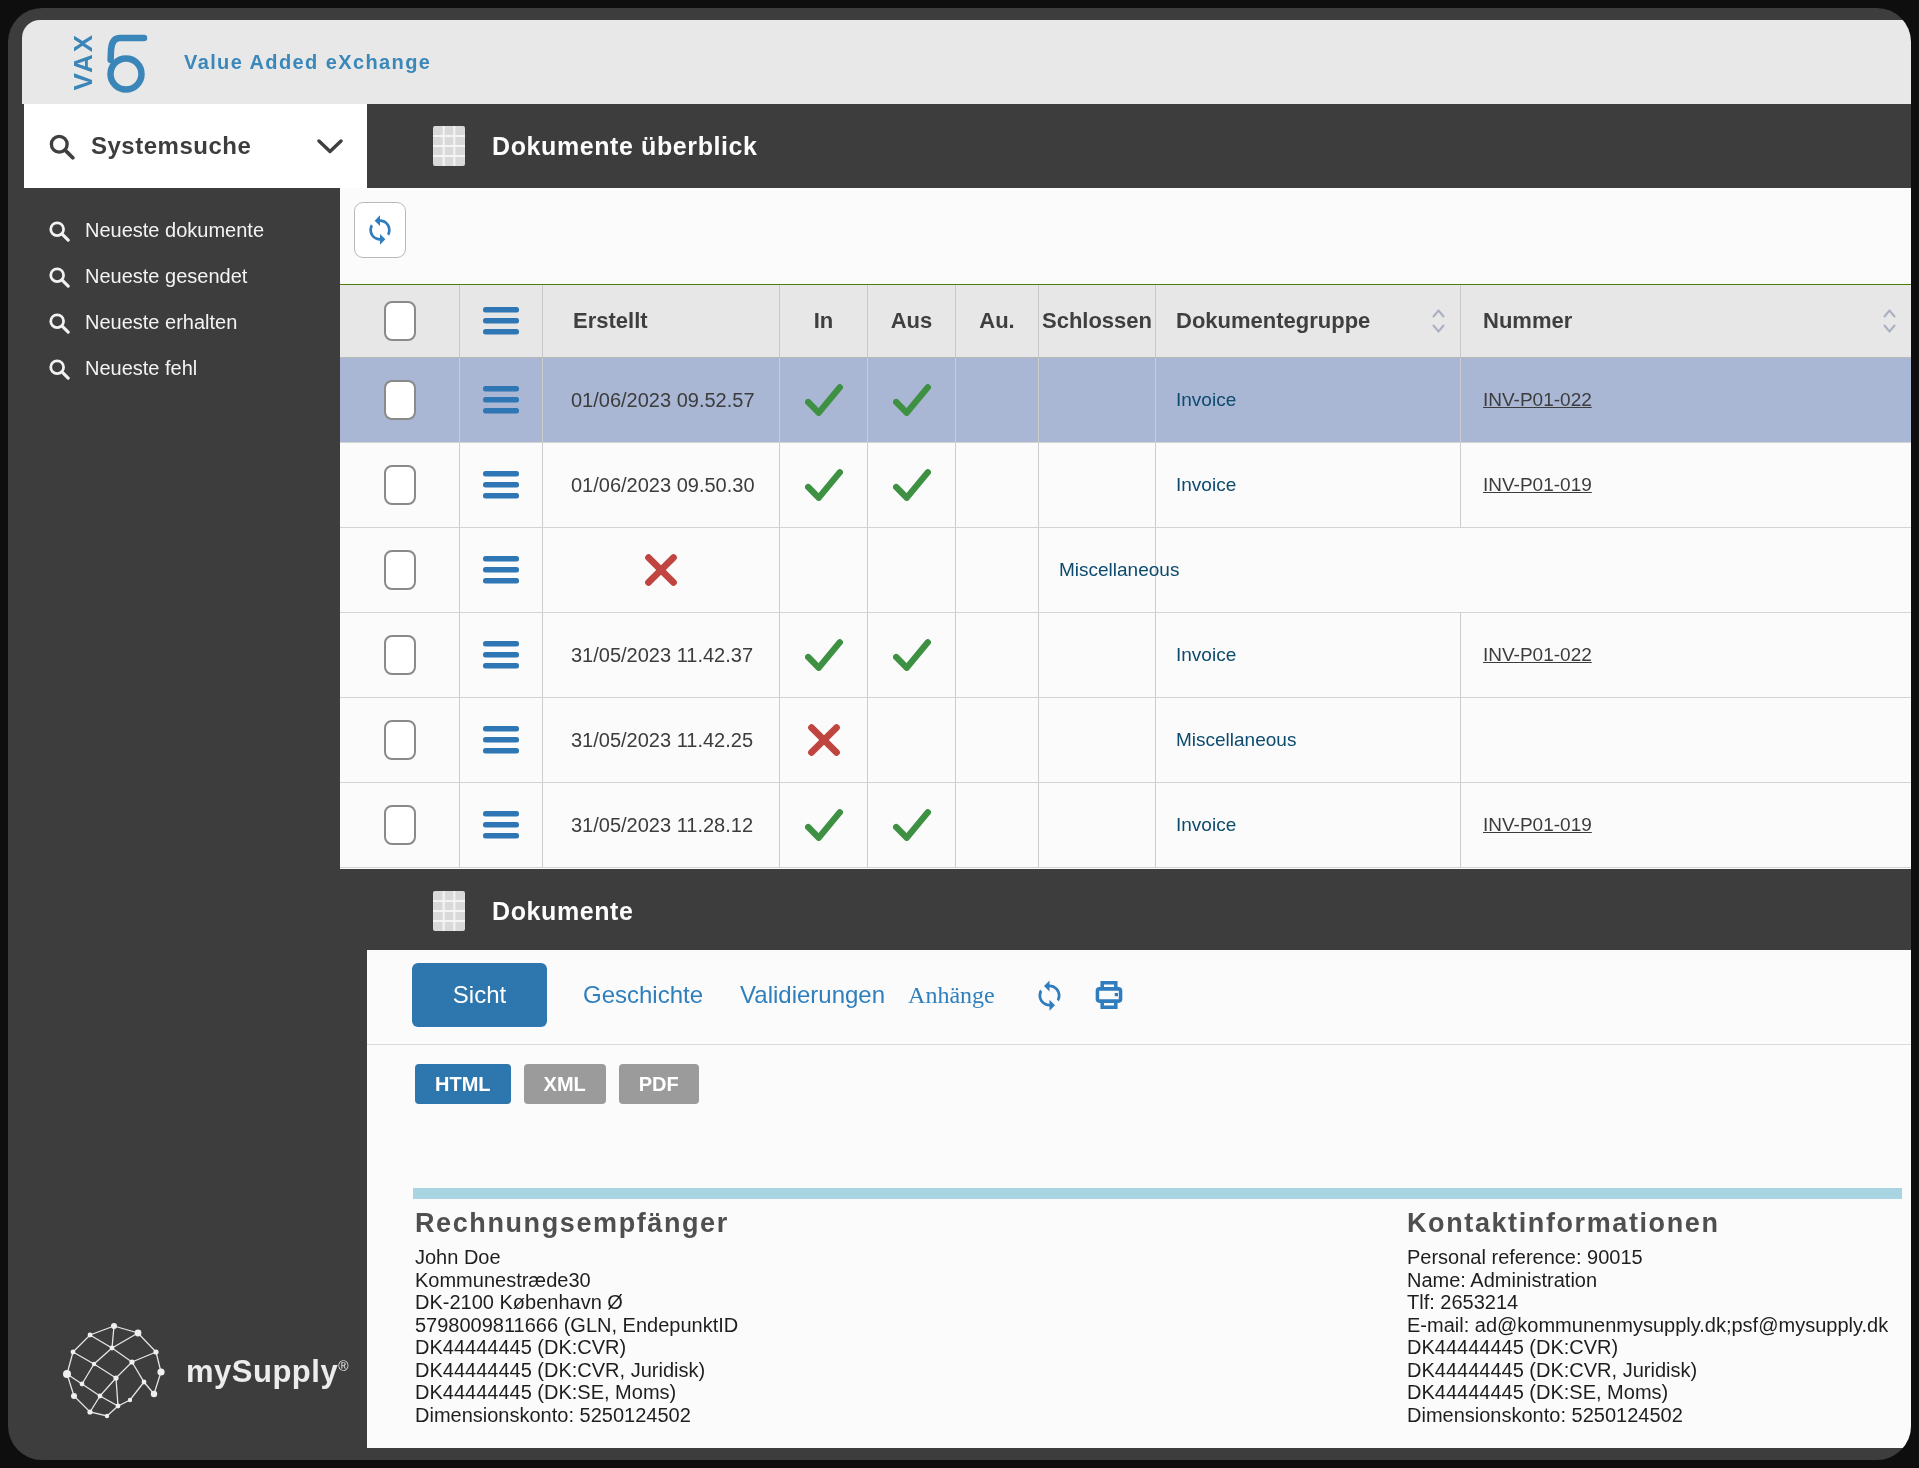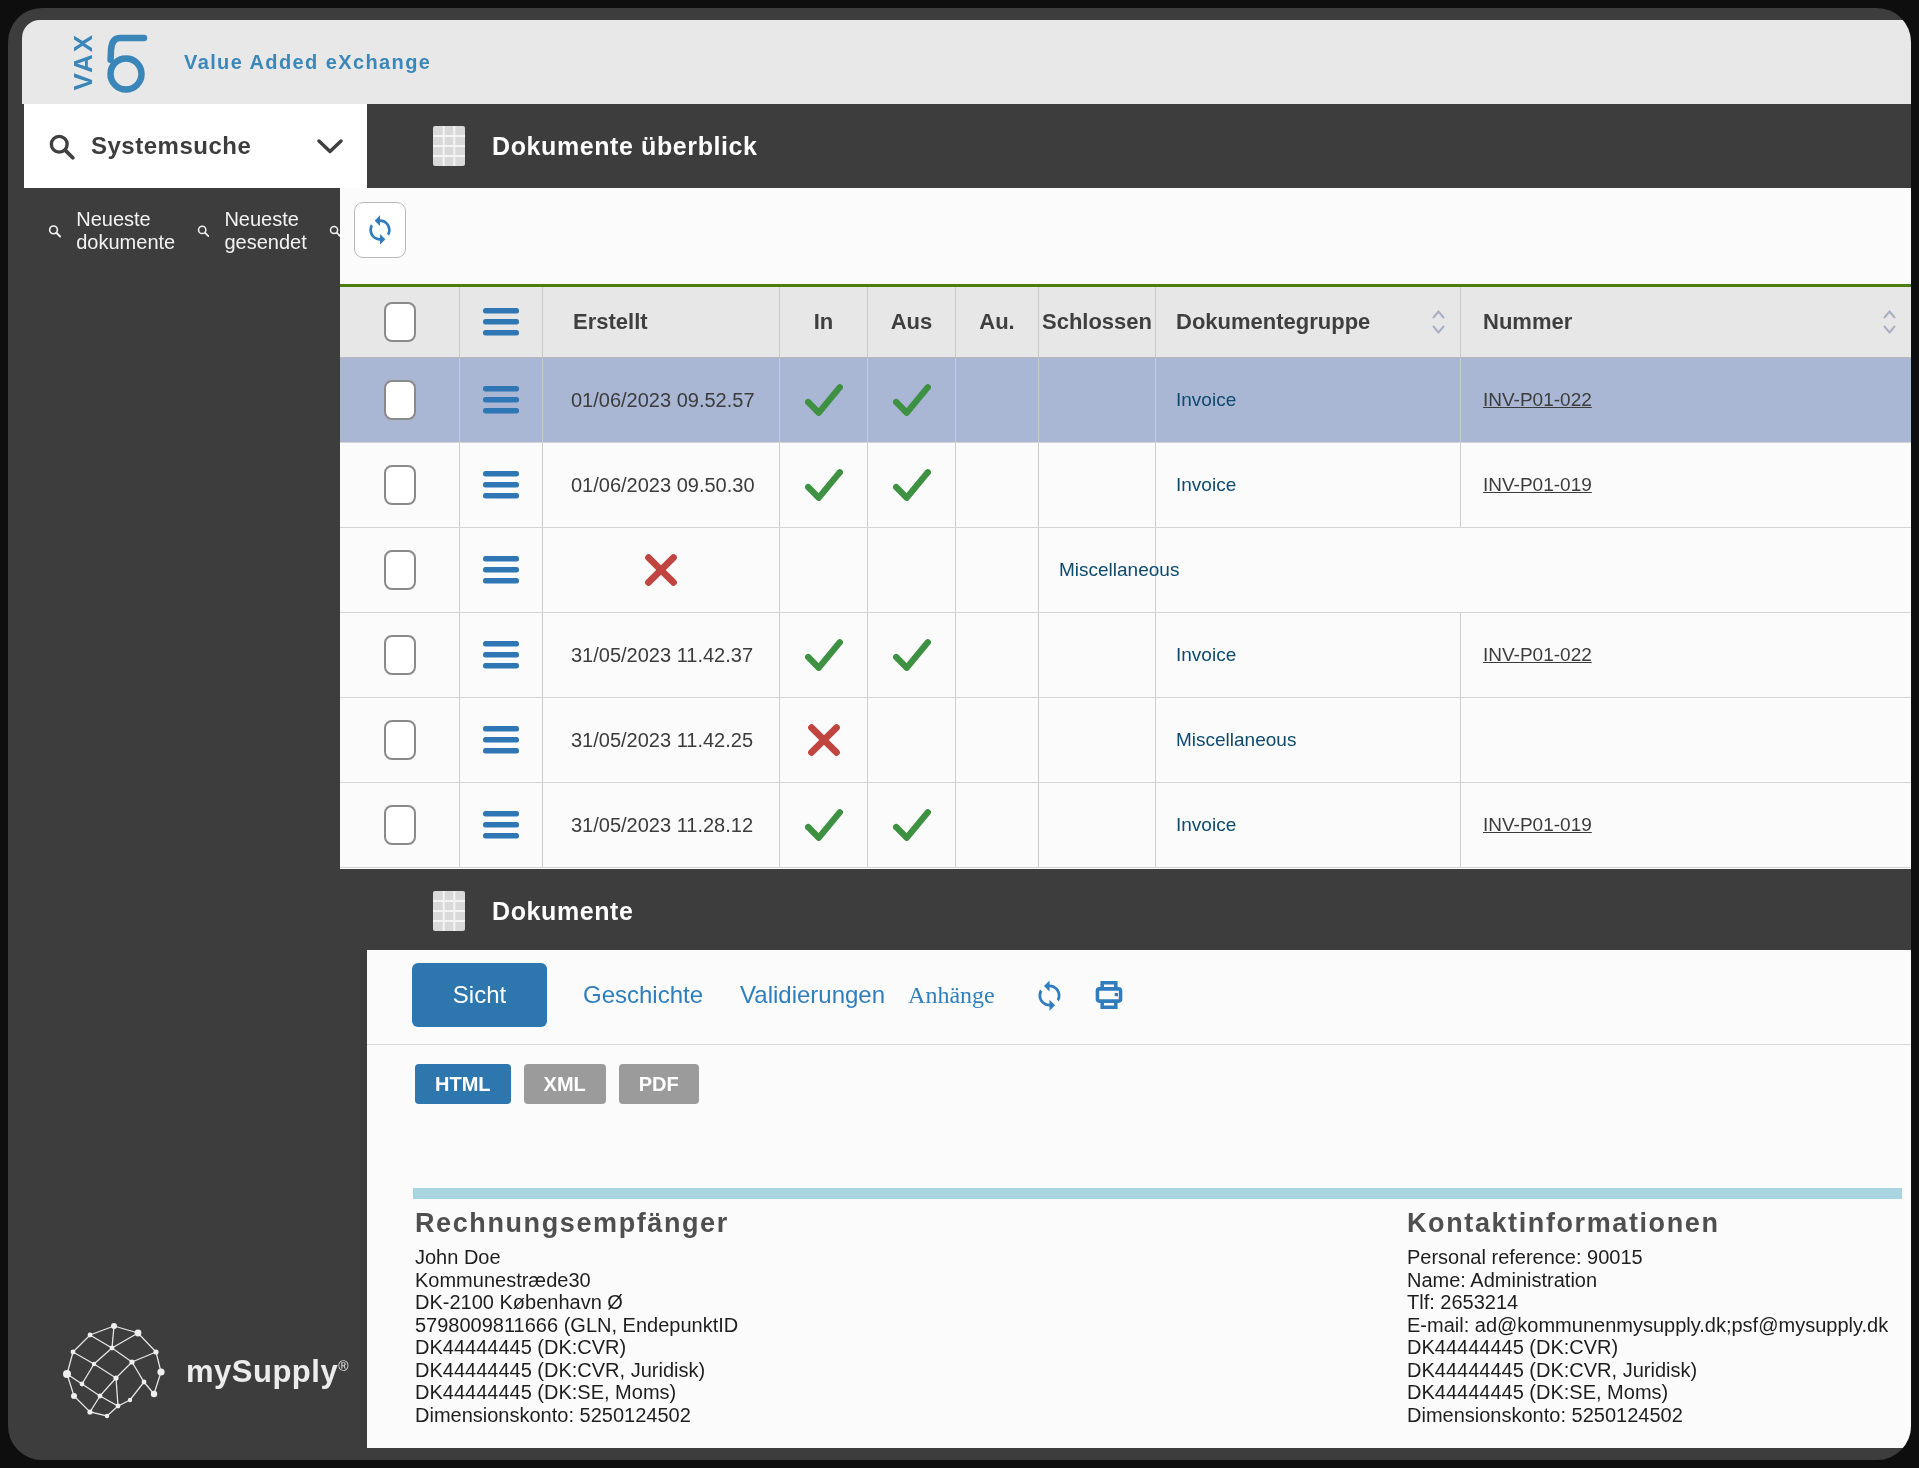--- a/index.html
+++ b/index.html
@@ -15,40 +15,40 @@
   .vax-logo{display:flex;align-items:center;margin-left:48px;gap:2px;}
   .vax-vertical{writing-mode:vertical-rl;transform:rotate(180deg);font-size:26px;font-weight:bold;
                 color:#3a86b8;letter-spacing:2px;line-height:1;}
   .tagline{margin-left:28px;color:#3a87ba;font-weight:bold;font-size:20px;letter-spacing:1.4px;}
 
   
   .systemsuche{position:absolute;left:16px;top:96px;width:343px;height:84px;background:#ffffff;
                display:flex;align-items:center;padding:0 24px;gap:16px;}
   .systemsuche-label{font-size:24px;font-weight:600;color:#3d3d3d;letter-spacing:0.5px;}
   .systemsuche .chev{margin-left:auto;}
-  .side-menu{position:absolute;left:40px;top:206px;width:300px;display:flex;flex-direction:row;gap:13px;}
+  .side-menu{position:absolute;left:40px;top:206px;width:300px;display:flex;flex-direction:column;gap:13px;}
   .menu-item{display:flex;align-items:center;gap:15px;height:33px;color:#f3f3f3;font-size:20px;cursor:pointer;}
 
   .mysupply{position:absolute;left:52px;bottom:38px;display:flex;align-items:center;gap:18px;}
   .mysupply-text{color:#ececec;font-size:31px;font-weight:bold;letter-spacing:0.5px;}
   .mysupply-text sup{font-size:14px;font-weight:normal;}
 
   
   .section-title{position:absolute;display:flex;align-items:center;gap:26px;height:84px;}
   .sec1{left:424px;top:96px;}
   .sec2{left:424px;top:861px;}
   .section-title .t{color:#fdfdfd;font-size:25px;font-weight:bold;letter-spacing:0.6px;}
 
   
   .panel1{position:absolute;left:332px;top:180px;right:0;height:681px;background:#fbfbfb;}
   .refresh-box{position:absolute;left:14px;top:14px;width:52px;height:56px;background:#ffffff;
                border:1px solid #b9b9b9;border-radius:9px;display:grid;place-items:center;cursor:pointer;}
   .doc-table{position:absolute;left:0;top:96px;right:0;}
   .grid-cols{display:grid;grid-template-columns:120px 83px 237px 88px 88px 83px 117px 305px minmax(0,1fr);}
-  .thead{height:74px;background:#e8e7e7;border-top:3px solid #4d7c0f;border-bottom:1px solid #b9b9b9;}
+  .thead{height:74px;background:#e8e7e7;border-top:1px solid #4d7c0f;border-bottom:1px solid #b9b9b9;}
   .hcell{display:flex;align-items:center;border-right:1px solid #c9c9c9;font-size:22px;font-weight:600;
          color:#3f3f3f;}
   .hcell:last-child{border-right:none;}
   .hc-center{justify-content:center;}
   .hc-pad{padding-left:30px;}
   .hc-sort{justify-content:space-between;padding-right:14px;}
   .trow{height:85px;border-bottom:1px solid #d4d4d4;background:transparent;}
   .cell{display:flex;align-items:center;border-right:1px solid #cccccc;min-width:0;}
   .cell:last-child{border-right:none;text-decoration:underline;}
   .c-center{justify-content:center;}

